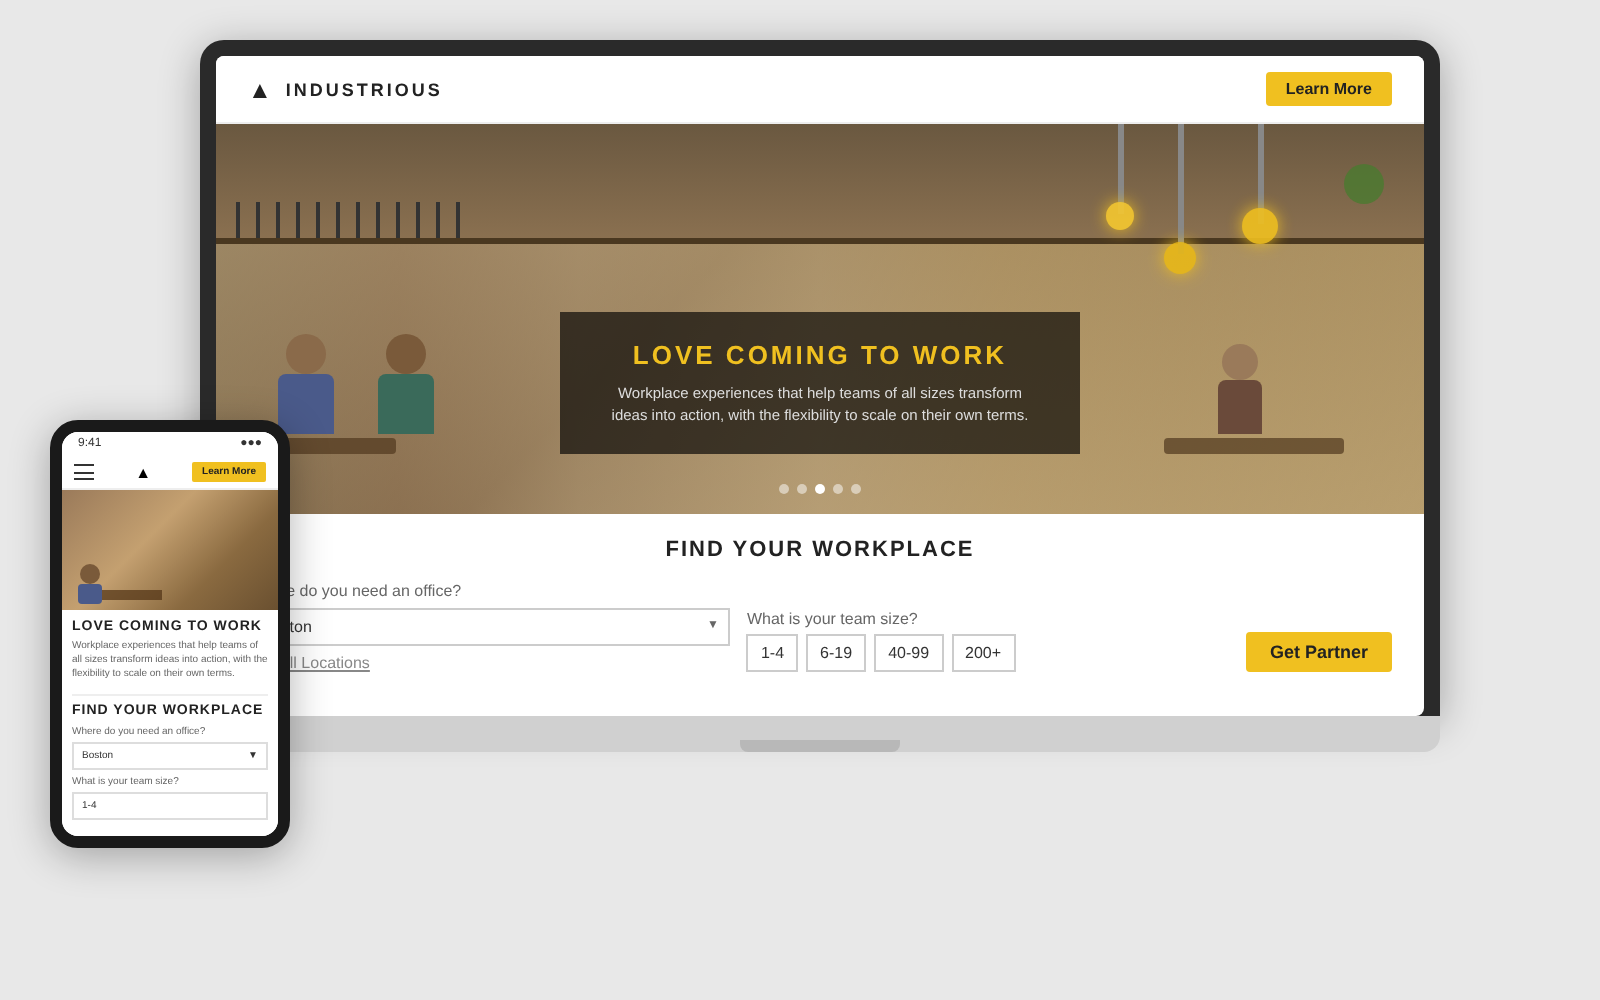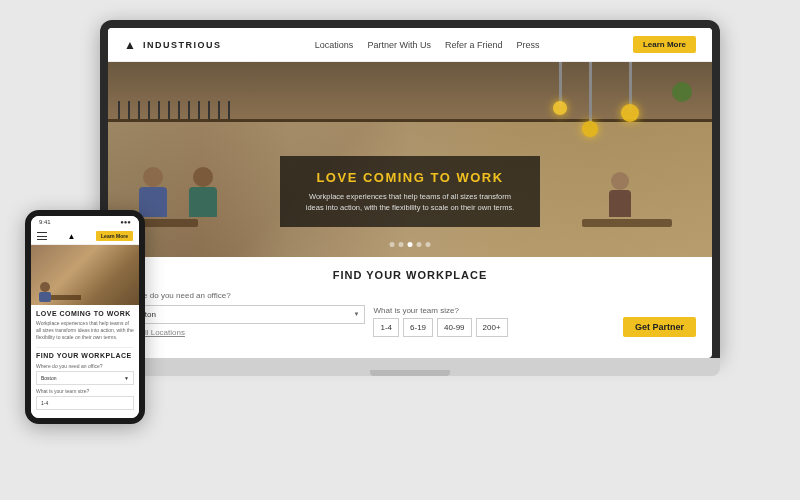--- a/index.html
+++ b/index.html
@@ -419,26 +419,20 @@
 
   <div class="laptop">
     <div class="laptop-screen-wrapper">
       <div class="laptop-screen">
 
         <div class="site-nav">
           <div class="site-logo">
             <span style="font-size:12px; color:#222;">▲</span>
             <span style="font-size:9px; font-weight:800; letter-spacing:1.5px;">INDUSTRIOUS</span>
           </div>
-          <div class="site-nav-links">
-            <span>Locations</span>
-            <span>Partner With Us</span>
-            <span>Refer a Friend</span>
-            <span>Press</span>
-          </div>
           <div class="learn-more-btn">Learn More</div>
         </div>
 
         <div class="hero-section">
           <div class="hero-bg">
 
             <div class="hero-scene">
 
               <div class="mezzanine">
                 <div class="railing">

